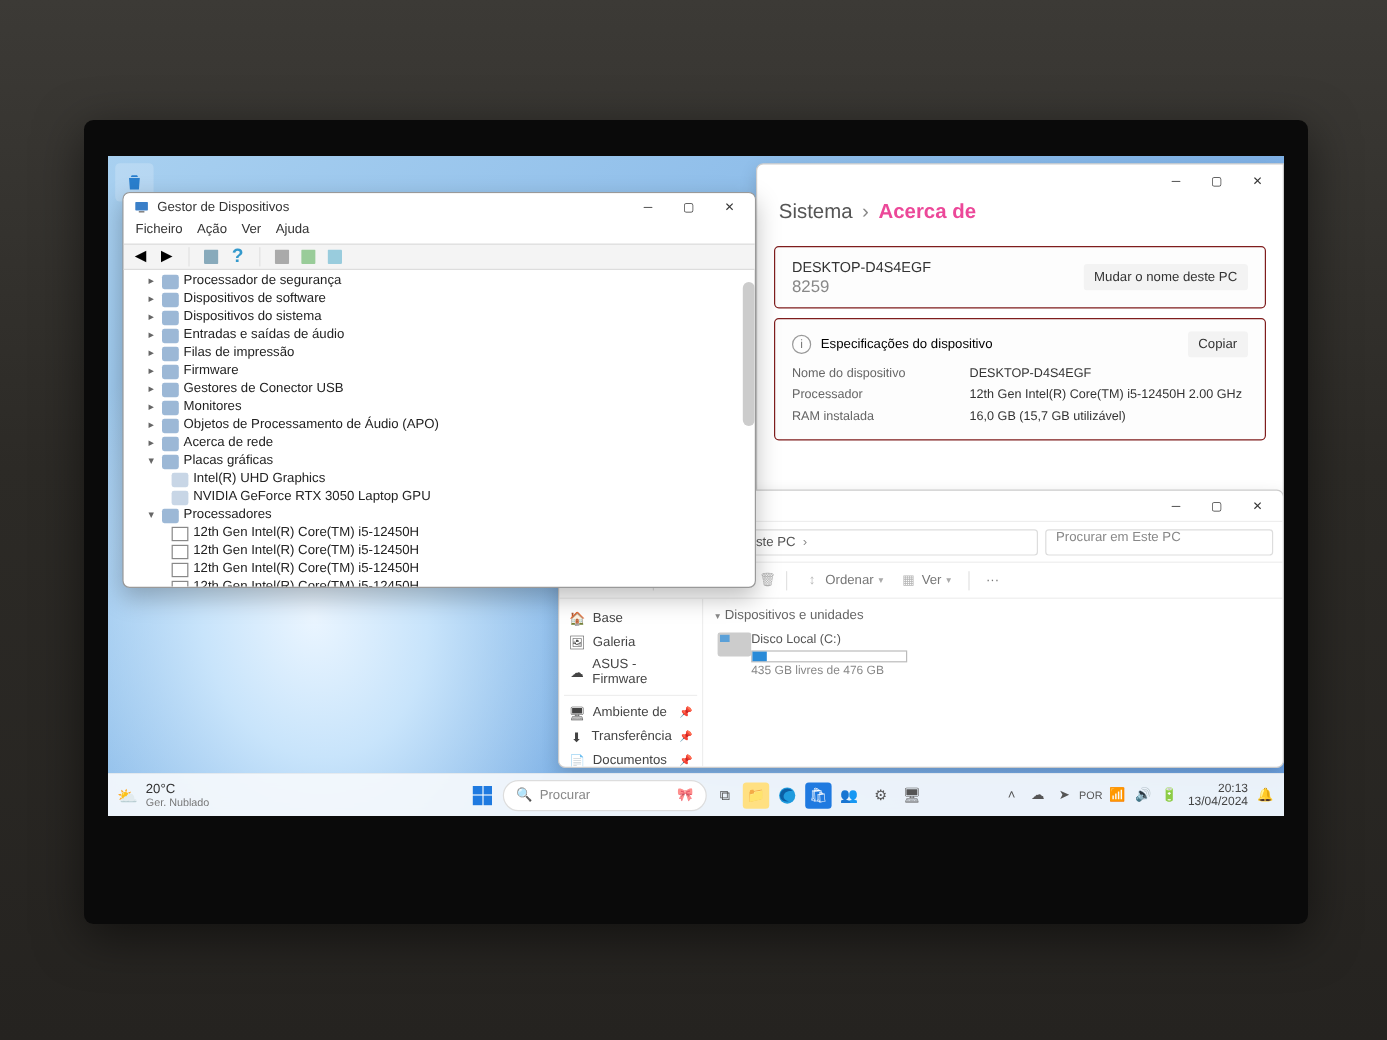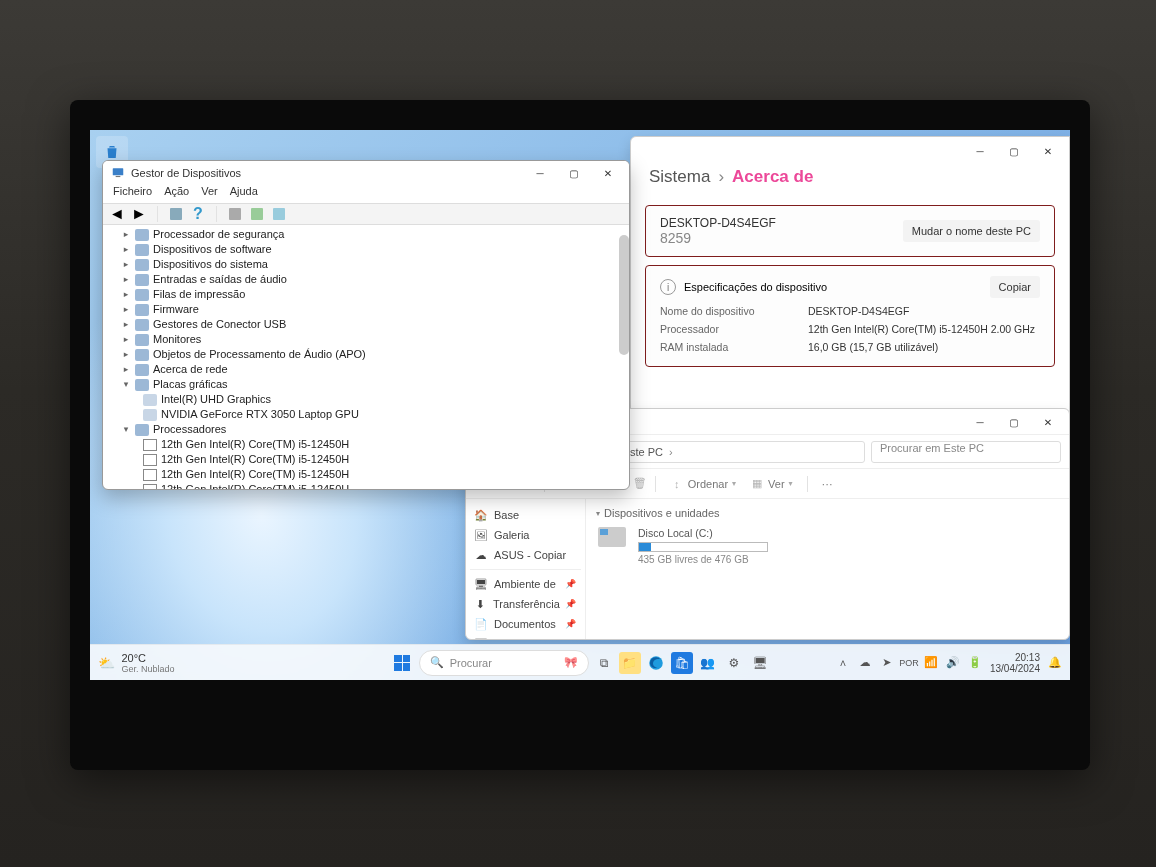--- a/index.html
+++ b/index.html
@@ -115,21 +115,21 @@
 .tb-item { display:flex; align-items:center; gap:4px; padding:3px 6px; font-size:11px; }
 .tb-ico { width:14px; height:14px; display:inline-flex; align-items:center; justify-content:center; opacity:.55;}
 .exp-body { flex:1; display:flex; overflow:hidden;}
 .exp-side { width:120px; border-right:1px solid #eee; padding:6px 4px; overflow:hidden;}
 .side-item { display:flex; align-items:center; gap:6px; padding:3px 4px; color:#444; font-size:11px; border-radius:3px; }
 .side-ico { width:14px; height:14px; display:inline-flex; align-items:center; justify-content:center; }
 .pin { color:#bbb; font-size:9px; margin-left:auto;}
 .side-sep { height:1px; background:#eee; margin:4px 0;}
 .exp-content { flex:1; padding:6px 10px; }
 .group-hdr { color:#666; font-size:11px; padding:2px 0 4px 0; display:flex;align-items:center;gap:4px;}
-.drive { display:flex; gap:12px; align-items:flex-start; padding:4px 2px;}
+.drive { display:flex; gap:0; align-items:flex-start; padding:4px 2px;}
 .drive-ico { width:28px; height:20px; background:#ccc; border-radius:2px; position:relative; }
 .drive-ico::after { content:""; position:absolute; left:2px; top:2px; width:8px; height:6px; background:#5aa0d8; }
 .drive-info { font-size:10.5px; color:#555;}
 .drive-bar { width:130px; height:10px; border:1px solid #bbb; background:#fff; margin:3px 0 2px 0;}
 .drive-bar > div { height:100%; background:#2a8bd8;}
 .drive-free { color:#888; font-size:10px;}
 
 
 .win-devmgr {
   position: absolute;
@@ -312,21 +312,21 @@
             <div class="side-item">
               <span class="side-ico">🏠</span>
               <span>Base</span>
             </div>
             <div class="side-item">
               <span class="side-ico">🖼</span>
               <span>Galeria</span>
             </div>
             <div class="side-item">
               <span class="side-ico">☁</span>
-              <span>ASUS - Copiar</span>
+              <span>ASUS - Firmware</span>
             </div>
             <div class="side-sep"></div>
             <div class="side-item">
               <span class="side-ico">🖥</span>
               <span>Ambiente de</span>
               <span class="pin">📌</span>
             </div>
             <div class="side-item">
               <span class="side-ico">⬇</span>
               <span>Transferência</span>

